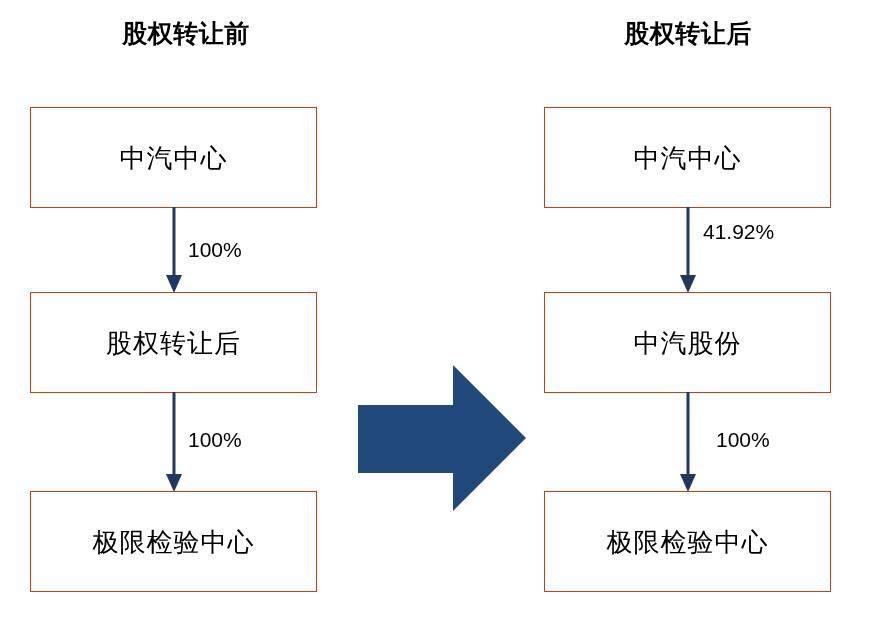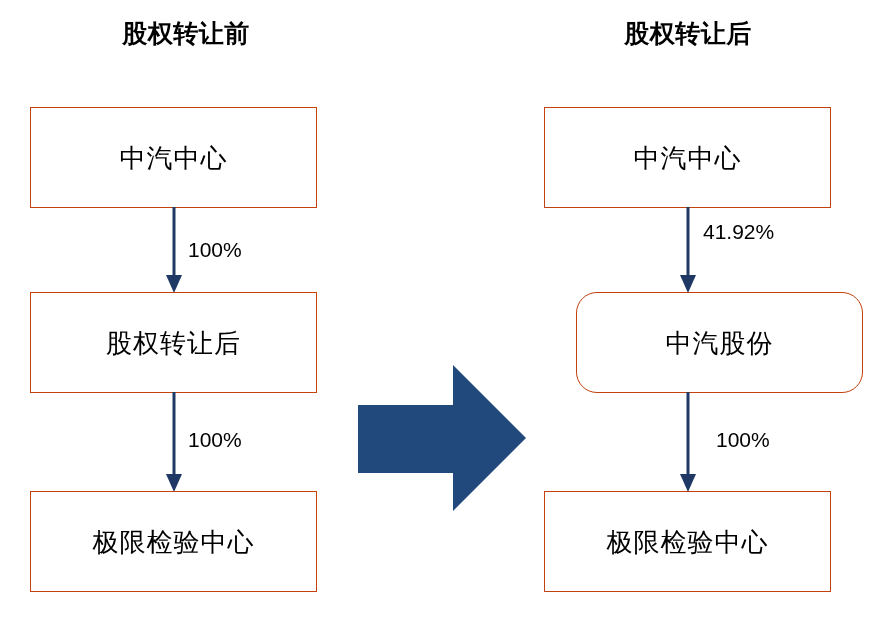--- a/index.html
+++ b/index.html
@@ -50,21 +50,21 @@
     white-space: nowrap;
     letter-spacing: 1px;
   }
 
   
   #box-l1 { left: 30px; top: 107px; }
   #box-l2 { left: 30px; top: 292px; }
   #box-l3 { left: 30px; top: 491px; }
   
   #box-r1 { left: 544px; top: 107px; }
-  #box-r2 { left: 576px; top: 292px; border-radius: 21px; }
+  #box-r2 { left: 544px; top: 292px; }
   #box-r3 { left: 544px; top: 491px; }
 
   
   .connector {
     position: absolute;
     width: 20px;
   }
   .connector svg { display: block; overflow: visible; }
 
   #conn-l1 { left: 164px; top: 207px; height: 87px; }

